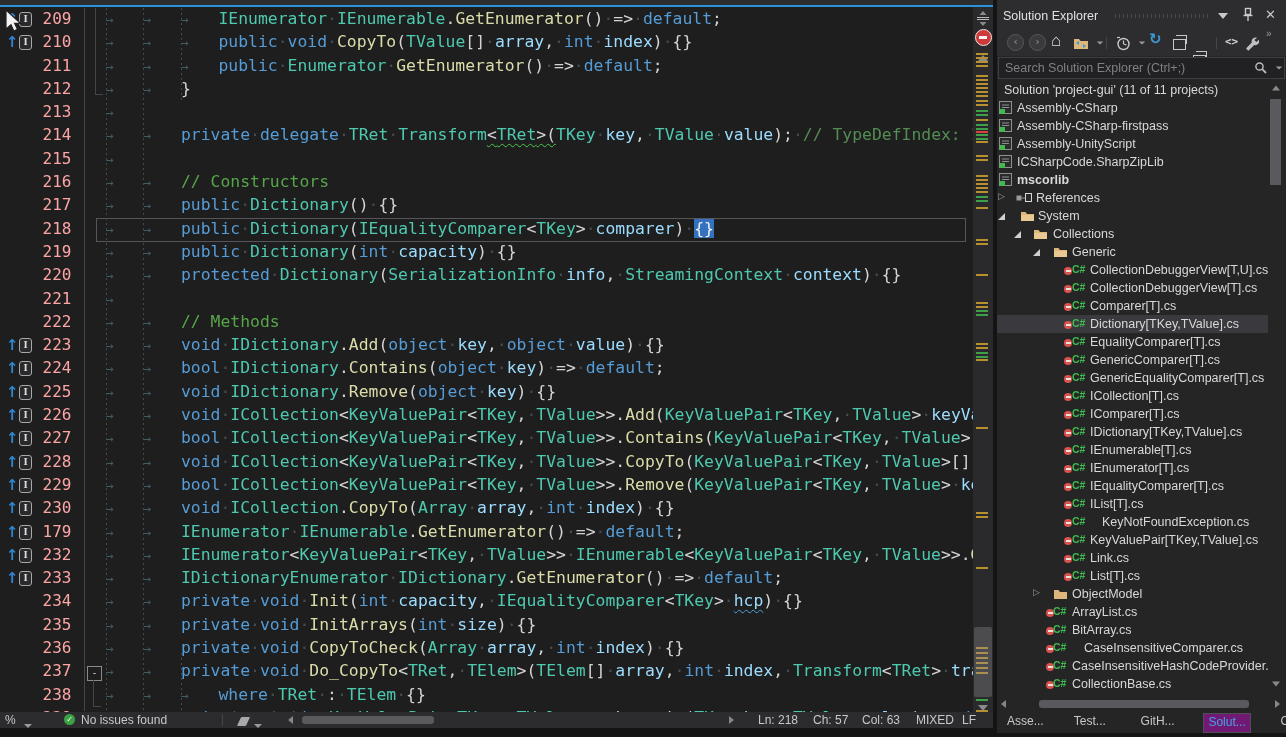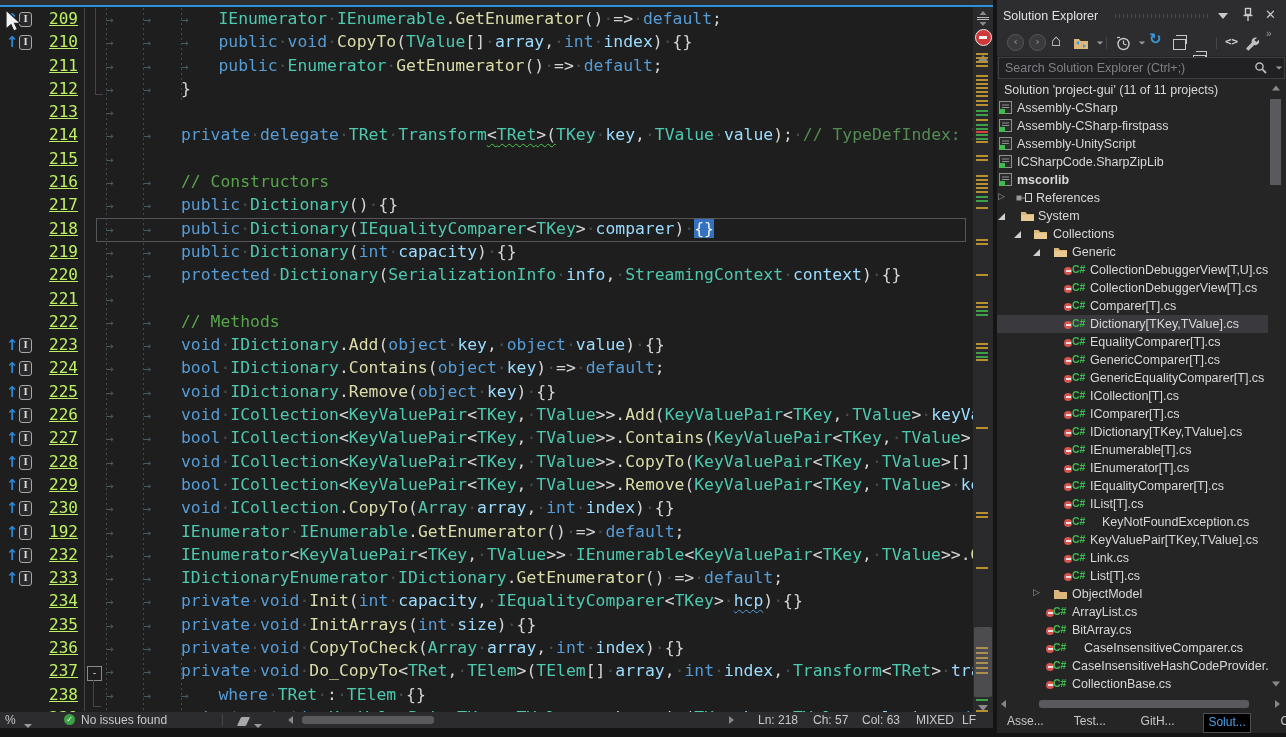--- a/index.html
+++ b/index.html
@@ -5,22 +5,22 @@
   html,body{margin:0;padding:0;background:#141415;width:1286px;height:737px;overflow:hidden;
     font-family:"Liberation Sans",sans-serif;-webkit-font-smoothing:antialiased;}
   #app{position:relative;width:1286px;height:737px;background:#141415;}
 
   
   #editor{position:absolute;left:0;top:0;width:993px;height:728px;background:#1e1e1e;overflow:hidden;}
   #edit-topstrip{position:absolute;left:0;top:0;width:993px;height:5px;background:#2d2d30;}
   #edit-accent{position:absolute;left:0;top:5px;width:993px;height:2px;}
   #code-rows{position:absolute;left:0;top:8px;width:973px;height:704px;overflow:hidden;}
   .crow{position:relative;height:23.3px;white-space:nowrap;}
-  .lnum{position:absolute;left:36px;top:1px;width:42px;text-align:right;
-    font:16px "DejaVu Sans Mono",monospace;color:#bef264;text-decoration:underline;}
+  .lnum{position:absolute;left:36px;top:1px;width:42px;text-align:center;
+    font:16px "DejaVu Sans Mono",monospace;color:#fca5a5;}
   .ctext{position:absolute;left:106px;top:1px;font:16.4px "DejaVu Sans Mono",monospace;
     color:#d4d4d4;white-space:pre;}
   .tab{display:inline-block;width:37.5px;color:#455a63;font-size:13px;}
   .ws{color:#454d52;}
   .kw{color:#569cd6;} .ty{color:#4ec9b0;} .me{color:#dcdcaa;} .pa{color:#9cdcfe;}
   .pl{color:#d4d4d4;} .cmt{color:#57a64a;} .cmt2{color:#538d54;}
   .sel{background:#3472c0;color:#f0f0f0;}
   .sq-green{text-decoration:underline wavy #4ec94e 1px;text-underline-offset:3px;text-decoration-skip-ink:none;}
   .sq-blue{text-decoration:underline wavy #4f9fd8 1px;text-underline-offset:3px;text-decoration-skip-ink:none;}
   .curline{position:absolute;left:96px;top:0;width:868px;height:22.3px;border:1px solid #55555c;}
@@ -92,21 +92,21 @@
   .csmark{position:absolute;top:2px;color:#3fba4f;font:bold 10.5px "Liberation Sans",sans-serif;}
   
   #se-vsb{position:absolute;left:271px;top:81px;width:15px;height:614px;background:#252526;}
   #se-vsb .thumb{position:absolute;left:2px;top:18px;width:11px;height:86px;background:#5a5a5e;}
   #se-hsb{position:absolute;left:0;top:697px;width:289px;height:14px;background:#252526;}
   #se-hsb .thumb{position:absolute;left:42px;top:3px;width:210px;height:8px;background:#5a5a5e;border-radius:3px;}
   
   #se-tabs{position:absolute;left:0;top:713px;width:289px;height:20px;background:#252526;}
   .setab{position:absolute;top:0px;height:17px;padding:1px 4px 0 4px;color:#c8c8c8;
     font:12px "Liberation Sans",sans-serif;}
-  .setab.active{color:#4aa0e8;background:#000000;border:1px solid #4f4f53;}
+  .setab.active{color:#4aa0e8;background:#701a75;border:1px solid #4f4f53;}
 
   svg{display:block;}
   .abs{position:absolute;}
 </style>
 </head>
 <body>
 
 <div id="app">
 
   <div id="editor">
@@ -241,21 +241,21 @@
             <span class="ibox">I</span>
           </span>
           <span class="lnum">230</span>
           <span class="ctext"><span class="tab">→</span><span class="tab">→</span><span class="kw">void</span><span class="ws">·</span><span class="ty">ICollection</span><span class="pl">.</span><span class="me">CopyTo</span><span class="pl">(</span><span class="ty">Array</span><span class="ws">·</span><span class="pa">array</span><span class="pl">,</span><span class="ws">·</span><span class="kw">int</span><span class="ws">·</span><span class="pa">index</span><span class="pl">)</span><span class="ws">·</span><span class="pl">{}</span></span>
         </div>
         <div class="crow">
           <span class="mic">
             <span class="up">↑</span>
             <span class="ibox">I</span>
           </span>
-          <span class="lnum">192</span>
+          <span class="lnum">179</span>
           <span class="ctext"><span class="tab">→</span><span class="tab">→</span><span class="ty">IEnumerator</span><span class="ws">·</span><span class="ty">IEnumerable</span><span class="pl">.</span><span class="me">GetEnumerator</span><span class="pl">()</span><span class="ws">·</span><span class="pl">=&gt;</span><span class="ws">·</span><span class="kw">default</span><span class="pl">;</span></span>
         </div>
         <div class="crow">
           <span class="mic">
             <span class="up">↑</span>
             <span class="ibox">I</span>
           </span>
           <span class="lnum">232</span>
           <span class="ctext"><span class="tab">→</span><span class="tab">→</span><span class="ty">IEnumerator</span><span class="pl">&lt;</span><span class="ty">KeyValuePair</span><span class="pl">&lt;</span><span class="ty">TKey</span><span class="pl">,</span><span class="ws">·</span><span class="ty">TValue</span><span class="pl">&gt;&gt;</span><span class="ws">·</span><span class="ty">IEnumerable</span><span class="pl">&lt;</span><span class="ty">KeyValuePair</span><span class="pl">&lt;</span><span class="ty">TKey</span><span class="pl">,</span><span class="ws">·</span><span class="ty">TValue</span><span class="pl">&gt;&gt;.</span><span class="me">GetEnumerator</span></span>
         </div>

